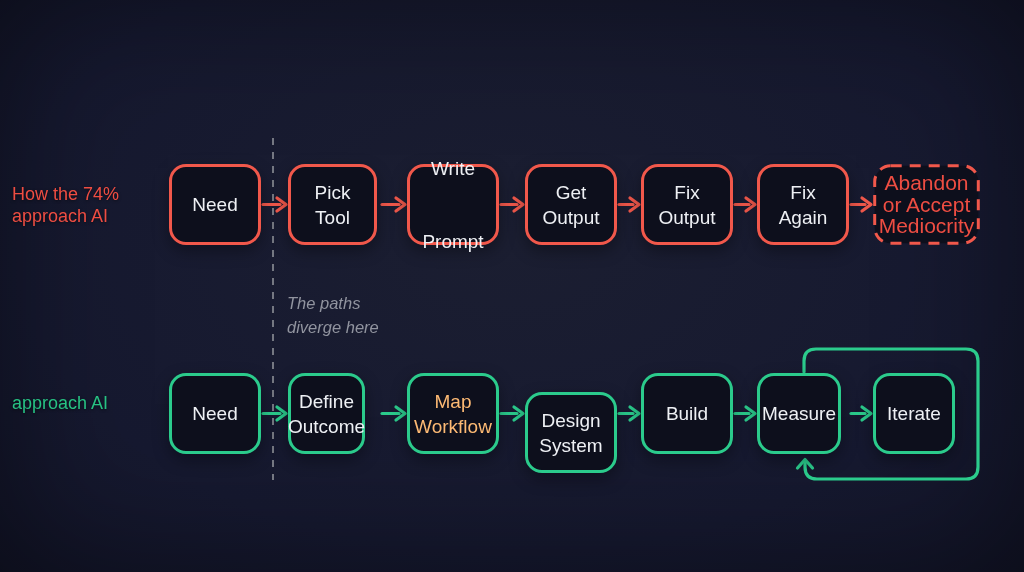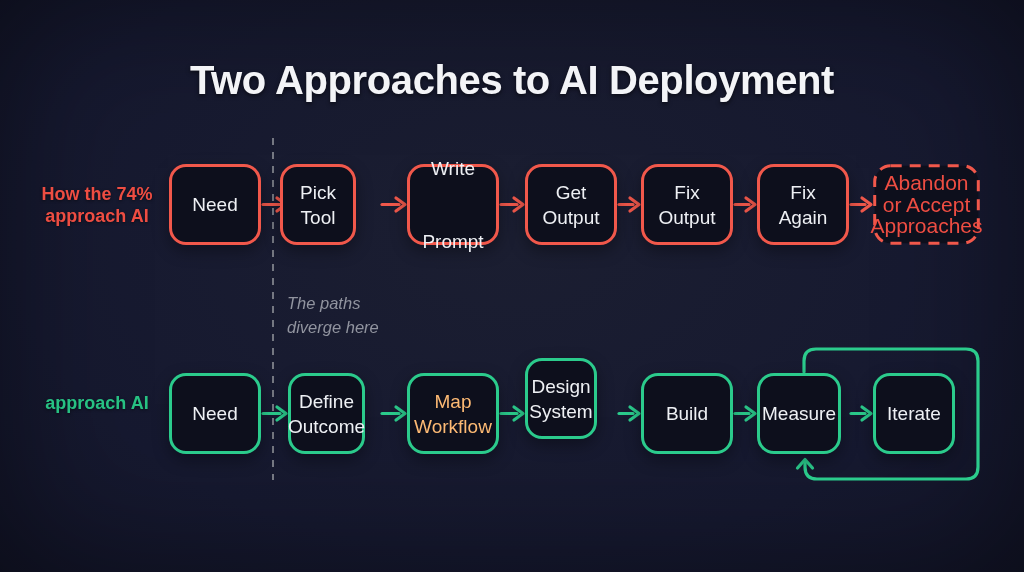--- a/index.html
+++ b/index.html
@@ -8,22 +8,22 @@
     background:radial-gradient(115% 130% at 50% 42%, #1b1e31 0%, #161930 42%, #121427 72%, #0e1021 100%);
     font-family:"Liberation Sans","DejaVu Sans",sans-serif;
     box-shadow:inset 0 0 140px rgba(0,0,0,.45);
   }
   .title{
     position:absolute;top:58px;left:0;width:1024px;margin:0;
     text-align:center;font-size:40px;font-weight:bold;letter-spacing:-.4px;
     color:#f3f4f7;text-shadow:0 2px 4px rgba(0,0,0,.55);
   }
   .row-label{
-    position:absolute;left:12px;width:170px;text-align:center;
-    font-size:18px;font-weight:bold;line-height:22px;
+    position:absolute;left:12px;width:170px;text-align:left;
+    font-size:18px;font-weight:normal;line-height:22px;
     text-shadow:0 1px 3px rgba(0,0,0,.5);
   }
   .row-label span{display:block;}
   .flow-box{
     position:absolute;box-sizing:border-box;
     background:#0d0f1c;border:3.5px solid #fff;border-radius:17px;
     display:flex;flex-direction:column;align-items:center;justify-content:center;
     font-size:19px;line-height:25px;color:#eef0f4;text-align:center;
     box-shadow:0 6px 16px rgba(0,0,0,.35);
   }
@@ -36,21 +36,20 @@
   .note{
     position:absolute;left:287px;top:291px;
     font-size:16.5px;line-height:24px;font-style:italic;color:#91949f;
   }
   .note span{display:block;}
 </style>
 </head>
 <body>
 
 <div class="stage">
-  <h1 class="title">Two Approaches to AI Deployment</h1>
 
   <svg class="diagram-svg" id="diagram-svg" width="1024" height="572" viewBox="0 0 1024 572">
       <line x1="273" y1="138" x2="273" y2="480" stroke="#757882" stroke-width="2" stroke-dasharray="7 7"></line>
       <g stroke="#f1584b" stroke-width="3.2" fill="none" stroke-linecap="round" stroke-linejoin="round">
         <line x1="263" y1="204.5" x2="280" y2="204.5"></line>
         <polyline points="277,198 286,204.5 277,211"></polyline>
       </g>
       <g stroke="#f1584b" stroke-width="3.2" fill="none" stroke-linecap="round" stroke-linejoin="round">
         <line x1="382" y1="204.5" x2="399" y2="204.5"></line>
         <polyline points="396,198 405,204.5 396,211"></polyline>
@@ -108,21 +107,21 @@
   </div>
 
   <div id="boxes-root">
       <div class="row-label" style="top: 183px; color: rgb(238, 77, 66);">
         <span>How the 74%</span>
         <span>approach AI</span>
       </div>
       <div class="flow-box" style="left: 169px; top: 164px; width: 92px; height: 81px; border-color: rgb(241, 88, 75); color: rgb(238, 240, 244);">
         <span>Need</span>
       </div>
-      <div class="flow-box" style="left: 280px; top: 164px; width: 76px; height: 81px; border-color: rgb(241, 88, 75); color: rgb(238, 240, 244);">
+      <div class="flow-box" style="left: 288px; top: 164px; width: 89px; height: 81px; border-color: rgb(241, 88, 75); color: rgb(238, 240, 244);">
         <span>Pick</span>
         <span>Tool</span>
       </div>
       <div class="flow-box" style="left: 407px; top: 164px; width: 92px; height: 81px; border-color: rgb(241, 88, 75); color: rgb(238, 240, 244); gap: 48px;">
         <span>Write</span>
         <span>Prompt</span>
       </div>
       <div class="flow-box" style="left: 525px; top: 164px; width: 92px; height: 81px; border-color: rgb(241, 88, 75); color: rgb(238, 240, 244);">
         <span>Get</span>
         <span>Output</span>
@@ -131,37 +130,37 @@
         <span>Fix</span>
         <span>Output</span>
       </div>
       <div class="flow-box" style="left: 757px; top: 164px; width: 92px; height: 81px; border-color: rgb(241, 88, 75); color: rgb(238, 240, 244);">
         <span>Fix</span>
         <span>Again</span>
       </div>
       <div class="flow-box dashed" style="left: 873px; top: 164px; width: 107px; height: 81px; border-color: rgb(241, 88, 75); color: rgb(238, 77, 66);">
         <span>Abandon</span>
         <span>or Accept</span>
-        <span>Approaches</span>
+        <span>Mediocrity</span>
       </div>
       <div class="row-label" style="top: 392px; color: rgb(39, 193, 131);">
         <span>approach AI</span>
       </div>
       <div class="flow-box" style="left: 169px; top: 373px; width: 92px; height: 81px; border-color: rgb(43, 203, 140); color: rgb(238, 240, 244);">
         <span>Need</span>
       </div>
       <div class="flow-box" style="left: 288px; top: 373px; width: 77px; height: 81px; border-color: rgb(43, 203, 140); color: rgb(238, 240, 244);">
         <span>Define</span>
         <span>Outcome</span>
       </div>
       <div class="flow-box" style="left: 407px; top: 373px; width: 92px; height: 81px; border-color: rgb(43, 203, 140); color: #fdba74;">
         <span>Map</span>
         <span>Workflow</span>
       </div>
-      <div class="flow-box" style="left: 525px; top: 358px; width: 72px; height: 81px; border-color: rgb(43, 203, 140); color: rgb(238, 240, 244);">
+      <div class="flow-box" style="left: 525px; top: 392px; width: 92px; height: 81px; border-color: rgb(43, 203, 140); color: rgb(238, 240, 244);">
         <span>Design</span>
         <span>System</span>
       </div>
       <div class="flow-box" style="left: 641px; top: 373px; width: 92px; height: 81px; border-color: rgb(43, 203, 140); color: rgb(238, 240, 244); justify-content: center;">
         <span>Build</span>
       </div>
       <div class="flow-box" style="left: 757px; top: 373px; width: 84px; height: 81px; border-color: rgb(43, 203, 140); color: rgb(238, 240, 244);">
         <span>Measure</span>
       </div>
       <div class="flow-box" style="left: 873px; top: 373px; width: 82px; height: 81px; border-color: rgb(43, 203, 140); color: rgb(238, 240, 244);">

